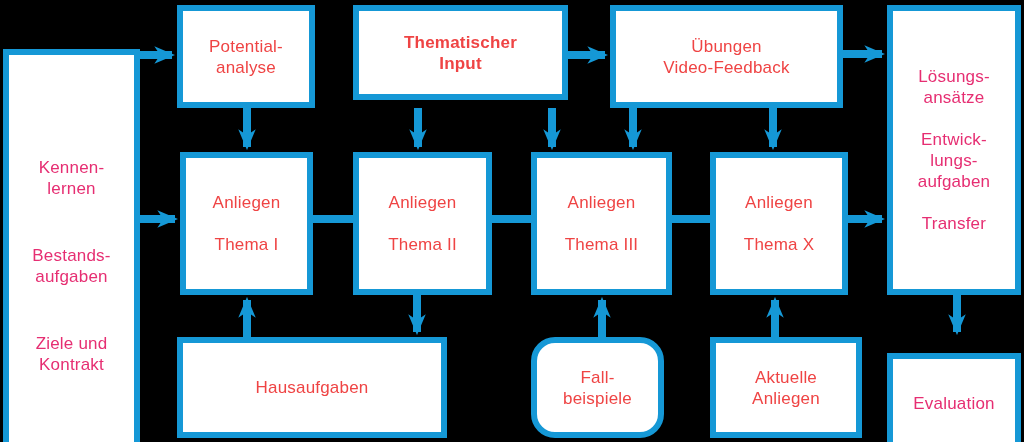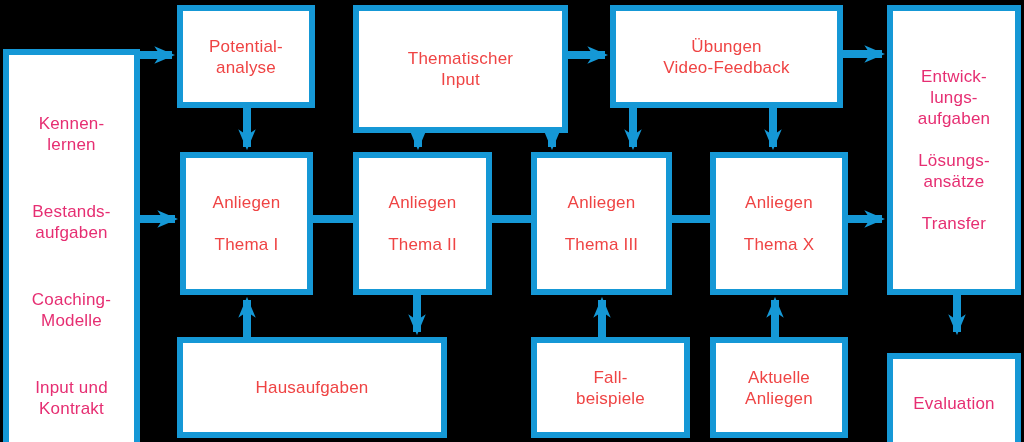--- a/index.html
+++ b/index.html
@@ -27,29 +27,29 @@
     font-size:17px;
     line-height:21px;
     letter-spacing:.2px;
   }
   .dark{color:#ef4444;}
   .pink{color:#E62E72;}
   .panel{flex-direction:column;}
   .b-left{left:3px;top:5px;width:137px;height:433px;gap:46px;margin-top:44px;}
   .b-right{left:887px;top:5px;width:134px;height:290px;gap:21px;}
   .b-potential{left:177px;top:5px;width:138px;height:103px;}
-  .b-input{left:353px;top:5px;width:215px;height:128px;}
+  .b-input{left:353px;top:5px;width:215px;height:95px;font-weight:bold;}
   .b-uebungen{left:610px;top:5px;width:233px;height:103px;}
   .b-t1{left:180px;top:152px;width:133px;height:143px;}
   .b-t2{left:353px;top:152px;width:139px;height:143px;}
   .b-t3{left:531px;top:152px;width:141px;height:143px;}
   .b-tx{left:710px;top:152px;width:138px;height:143px;}
   .b-haus{left:177px;top:337px;width:270px;height:101px;}
-  .b-fall{left:531px;top:337px;width:159px;height:101px;}
-  .b-akt{left:710px;top:337px;width:138px;height:101px;}
+  .b-fall{left:531px;top:337px;width:133px;height:101px;border-radius:24px;}
+  .b-akt{left:710px;top:337px;width:152px;height:101px;}
   .b-eval{left:887px;top:353px;width:134px;height:101px;}
 </style>
 </head>
 <body>
 
 <div class="canvas">
 
   <svg class="connectors" width="1024" height="442" viewBox="0 0 1024 442">
     <defs>
       <marker id="ah" viewBox="0 0 10 10" refX="8.5" refY="5" markerWidth="2.6" markerHeight="3.4" orient="auto" markerUnits="strokeWidth">
@@ -89,45 +89,43 @@
 
       <line x1="957" y1="295" x2="957" y2="332" marker-end="url(#ah)"></line>
     </g>
   </svg>
 
   <div class="box panel b-left">
     <span class="txt pink">Kennen-
 lernen</span>
     <span class="txt pink">Bestands-
 aufgaben</span>
-    <span class="txt pink">Coaching-
-Modelle</span>
-    <span class="txt pink">Input und
+    <span class="txt pink">Ziele und
 Kontrakt</span>
   </div>
 
   <div class="box b-potential">
     <span class="txt dark">Potential-
 analyse</span>
   </div>
   <div class="box b-input">
     <span class="txt dark">Thematischer
 Input</span>
   </div>
   <div class="box b-uebungen">
     <span class="txt dark">Übungen
 Video-Feedback</span>
   </div>
 
   <div class="box panel b-right">
+    <span class="txt pink">Lösungs-
+ansätze</span>
     <span class="txt pink">Entwick-
 lungs-
 aufgaben</span>
-    <span class="txt pink">Lösungs-
-ansätze</span>
     <span class="txt pink">Transfer</span>
   </div>
 
   <div class="box b-t1">
     <span class="txt dark">Anliegen
 
 Thema I</span>
   </div>
   <div class="box b-t2">
     <span class="txt dark">Anliegen

